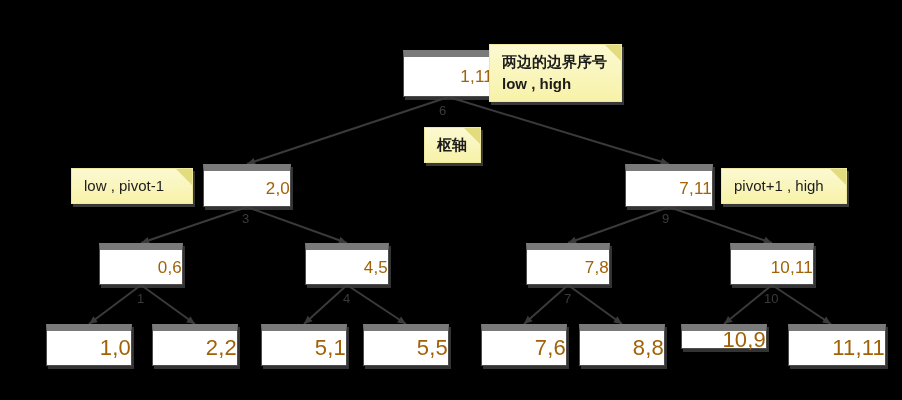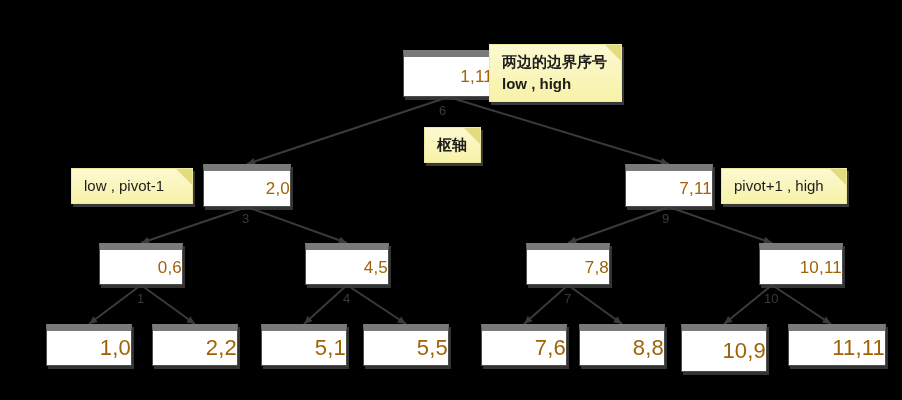--- a/index.html
+++ b/index.html
@@ -132,42 +132,42 @@
       </div>
       <div class="node" style="left: 99px; top: 243px; width: 84px; height: 42px;">
         <span>0,6</span>
       </div>
       <div class="node" style="left: 305px; top: 243px; width: 84px; height: 42px;">
         <span>4,5</span>
       </div>
       <div class="node" style="left: 526px; top: 243px; width: 84px; height: 42px;">
         <span>7,8</span>
       </div>
-      <div class="node" style="left: 730px; top: 243px; width: 84px; height: 42px; margin-left: 29px;">
+      <div class="node" style="left: 730px; top: 243px; width: 84px; height: 42px;">
         <span>10,11</span>
       </div>
       <div class="node leaf" style="left: 46px; top: 324px; width: 86px; height: 42px;">
         <span>1,0</span>
       </div>
       <div class="node leaf" style="left: 152px; top: 324px; width: 86px; height: 42px; padding-left: 24px;">
         <span>2,2</span>
       </div>
       <div class="node leaf" style="left: 261px; top: 324px; width: 86px; height: 42px;">
         <span>5,1</span>
       </div>
       <div class="node leaf" style="left: 363px; top: 324px; width: 86px; height: 42px;">
         <span>5,5</span>
       </div>
       <div class="node leaf" style="left: 481px; top: 324px; width: 86px; height: 42px; padding-left: 36px;">
         <span>7,6</span>
       </div>
       <div class="node leaf" style="left: 579px; top: 324px; width: 86px; height: 42px;">
         <span>8,8</span>
       </div>
-      <div class="node leaf" style="left: 681px; top: 324px; width: 86px; height: 48px; padding-left: 28px;">
+      <div class="node leaf" style="left: 681px; top: 324px; width: 86px; height: 25px; padding-left: 28px;">
         <span>10,9</span>
       </div>
       <div class="node leaf" style="left: 788px; top: 324px; width: 98px; height: 42px;">
         <span>11,11</span>
       </div>
     </div>
   <div id="labels-layer">
       <div class="edge-label" style="left: 439px; top: 104px;">6</div>
       <div class="edge-label" style="left: 242px; top: 212px;">3</div>
       <div class="edge-label" style="left: 662px; top: 212px;">9</div>

